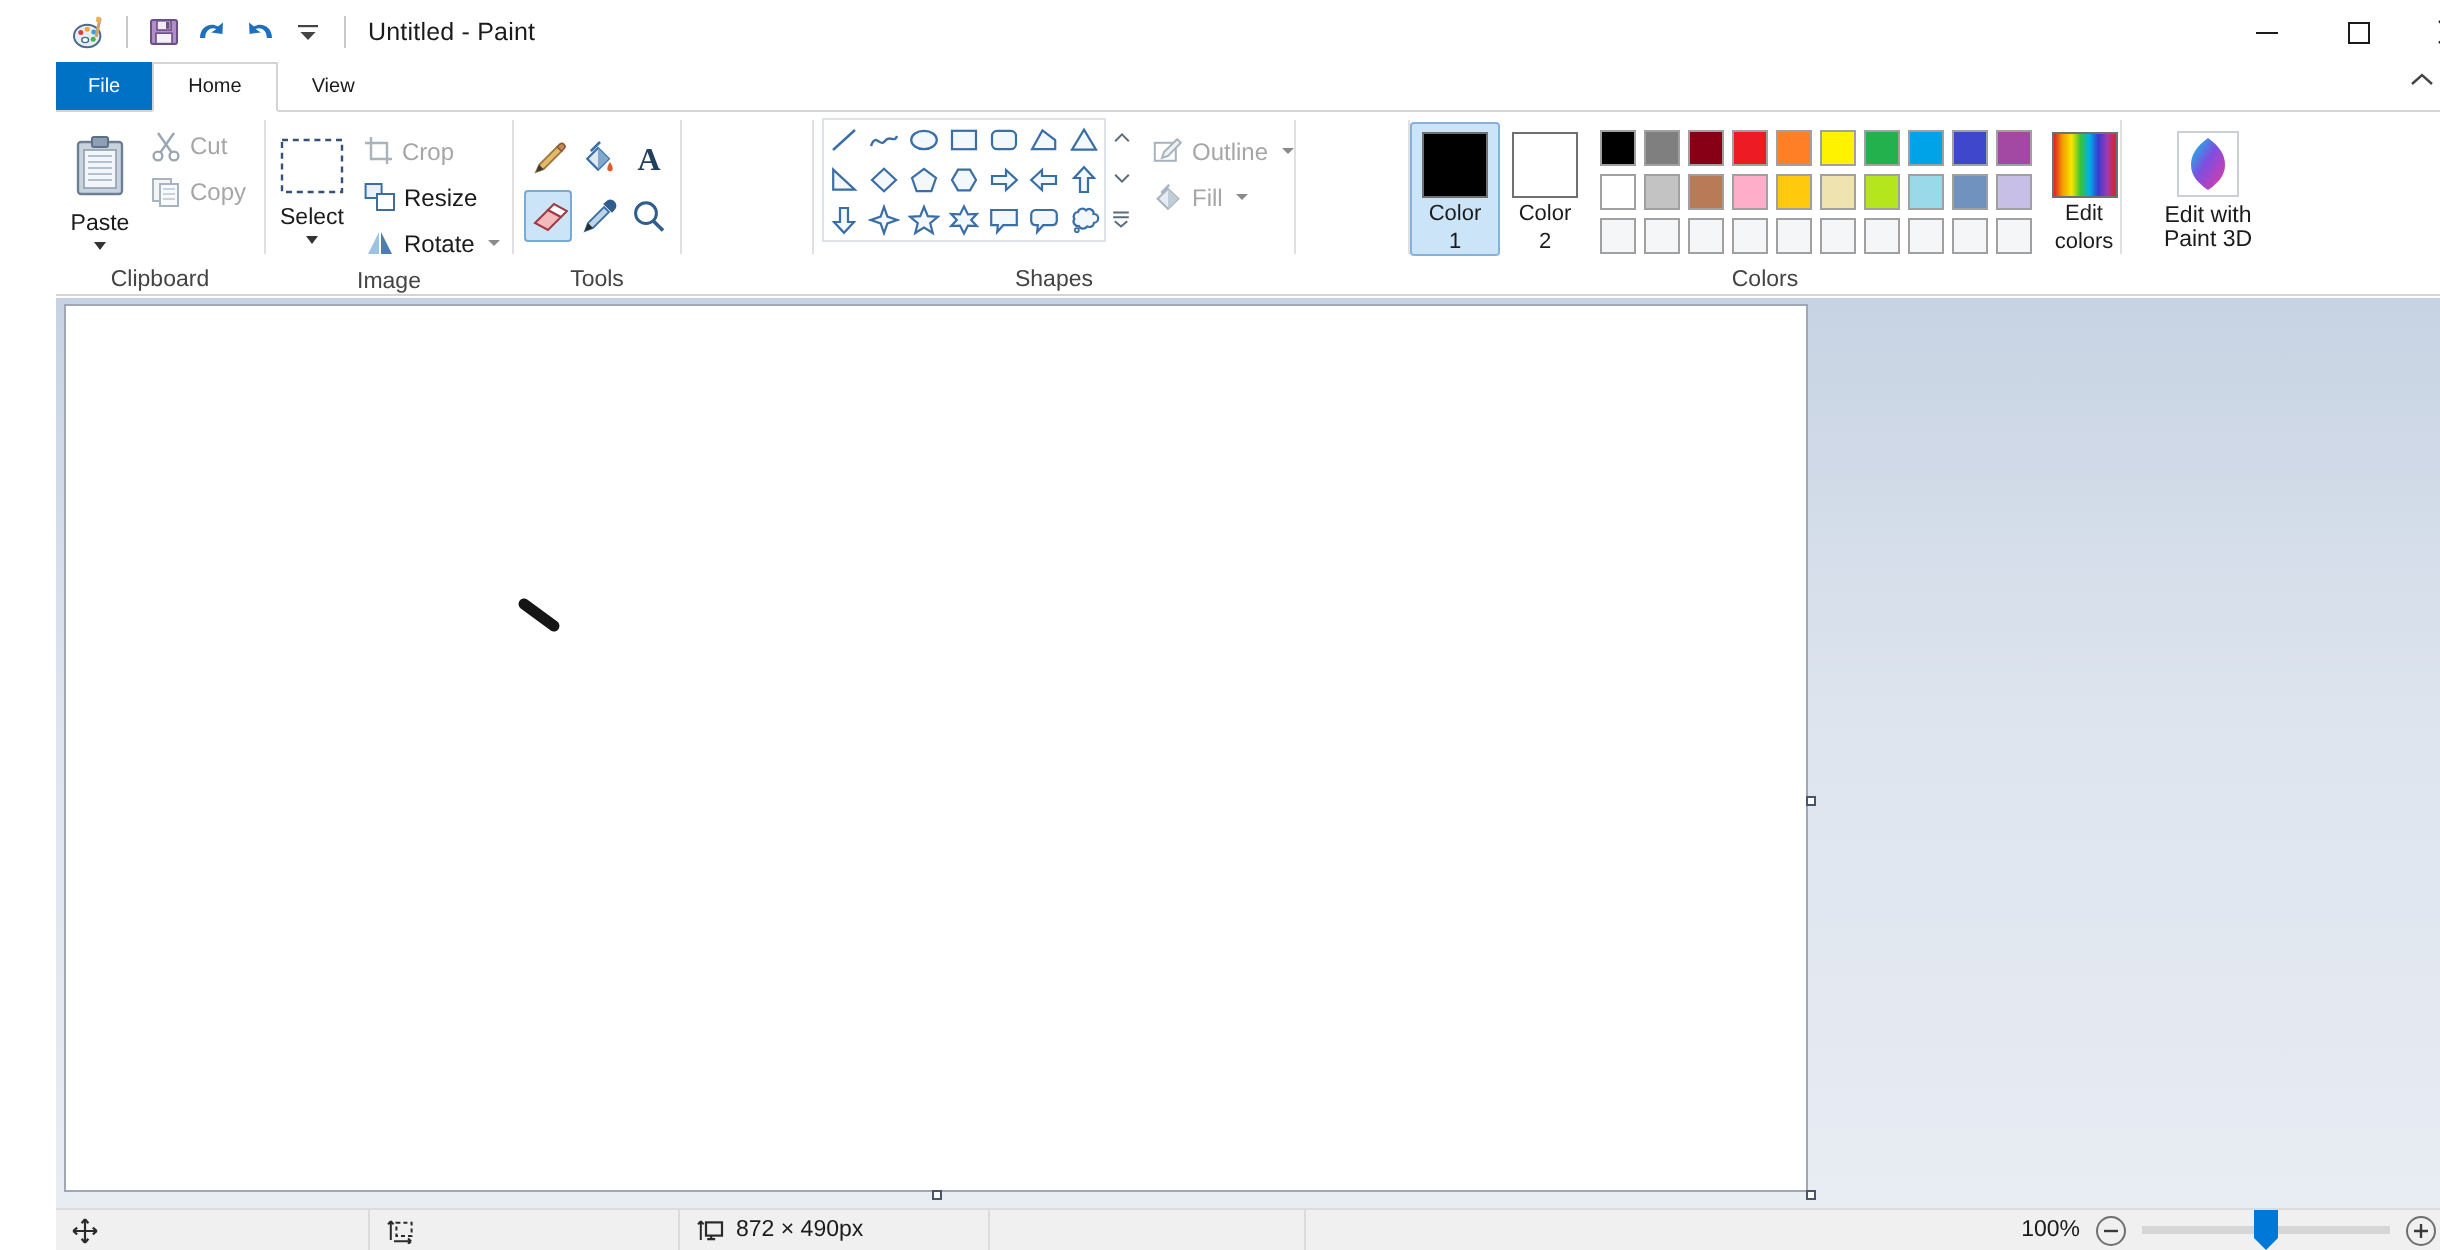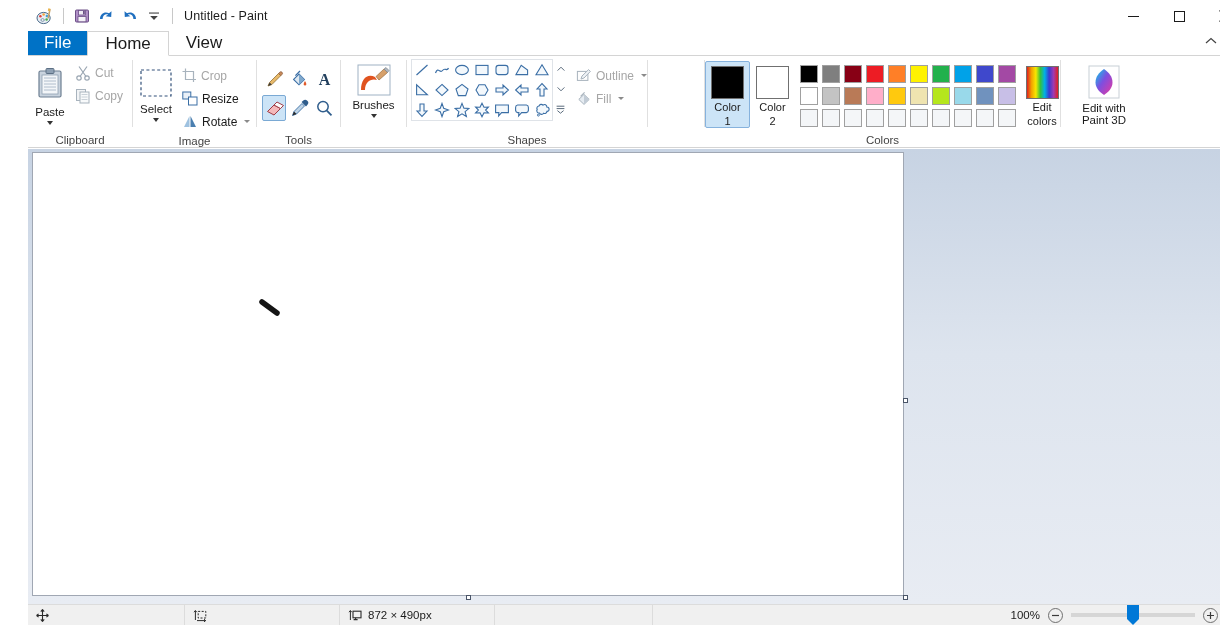--- a/index.html
+++ b/index.html
@@ -36,21 +36,21 @@
   }
 
   
   .tabstrip {
     position: absolute; top: 32px; left: 0; width: 1220px; height: 24px;
     background: #ffffff; display: flex; align-items: flex-end;
     border-bottom: 1px solid #d4d4d4;
   }
   .tab {
     height: 24px; padding: 0 17px; display: flex; align-items: center;
-    font-size: 17px; color: #1b1b1b; position: relative;
+    font-size: 10px; color: #1b1b1b; position: relative;
   }
   .tab.file { background: #0072c6; color: #ffffff; padding: 0 16px; }
   .tab.active {
     background: #ffffff; border-left: 1px solid #d4d4d4;
     border-right: 1px solid #d4d4d4; border-top: 1px solid #d4d4d4;
     border-bottom: 1px solid #ffffff; margin-bottom: -1px; height: 25px;
   }
   .ribbon-right-ctrls {
     position: absolute; right: 6px; top: 33px; display: flex;
     align-items: center; gap: 8px;
@@ -382,34 +382,20 @@
               <path d="M11.8 11.6 L16.5 16.3" stroke="#2f5d8c" stroke-width="1.8"></path>
             </svg>
           </div>
         </div>
       </div>
       <div class="group-label">Tools</div>
     </div>
     <div class="group-sep"></div>
 
     <div class="group" style="width:65px;">
-      <div class="group-body" style="justify-content:center;">
-        <div class="bigbtn" style="padding-top:4px;">
-          <div class="bi" style="height:34px;">
-            <svg width="34" height="32" viewBox="0 0 34 32">
-              <rect x="1" y="1" width="32" height="30" fill="#ffffff" stroke="#9fb2c4" stroke-width="1"></rect>
-              <path d="M4 26 C4 14 11 9 18 13 L20 16 C14 14 8 18 8 26 Z" fill="#e0531f"></path>
-              <path d="M19 12.5 L27 5 L30.5 8.5 L22 16 Z" fill="#d6a06a" stroke="#9a6b3c" stroke-width=".7"></path>
-              <path d="M27 5 L30.5 8.5 L32 6.5 L29 3.5 Z" fill="#b0b7bf" stroke="#7d858e" stroke-width=".7"></path>
-            </svg>
-          </div>
-          <div class="bl">Brushes</div>
-          <div class="caretdown"></div>
-        </div>
-      </div>
       <div class="group-label">&nbsp;</div>
     </div>
     <div class="group-sep"></div>
 
     <div class="group" style="width:240px;">
       <div class="group-body shapes-box">
         <div class="shapes-grid">
           <div class="shapecell">
               <svg width="16" height="16" viewBox="0 0 16 16">
                 <path d="M2.5 13 L13.5 3" stroke="#3a6ea5" stroke-width="1.2" fill="none"></path>

